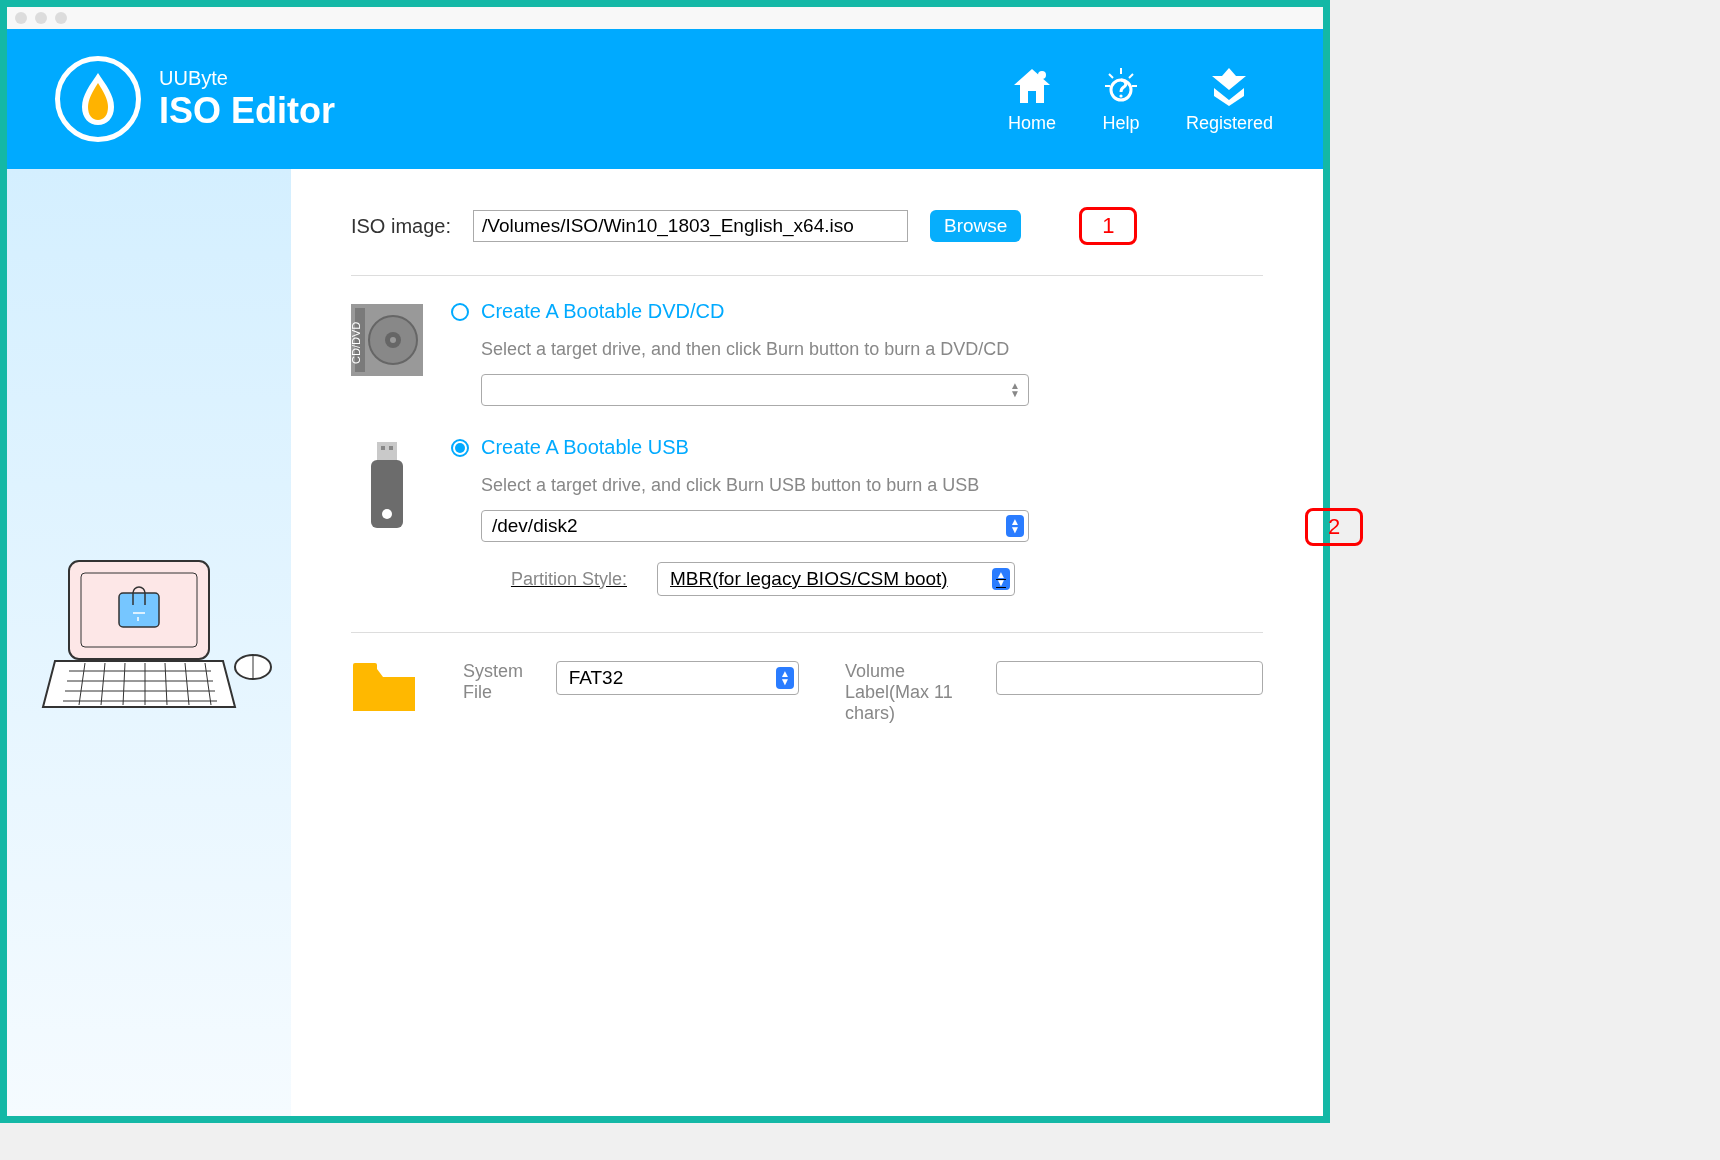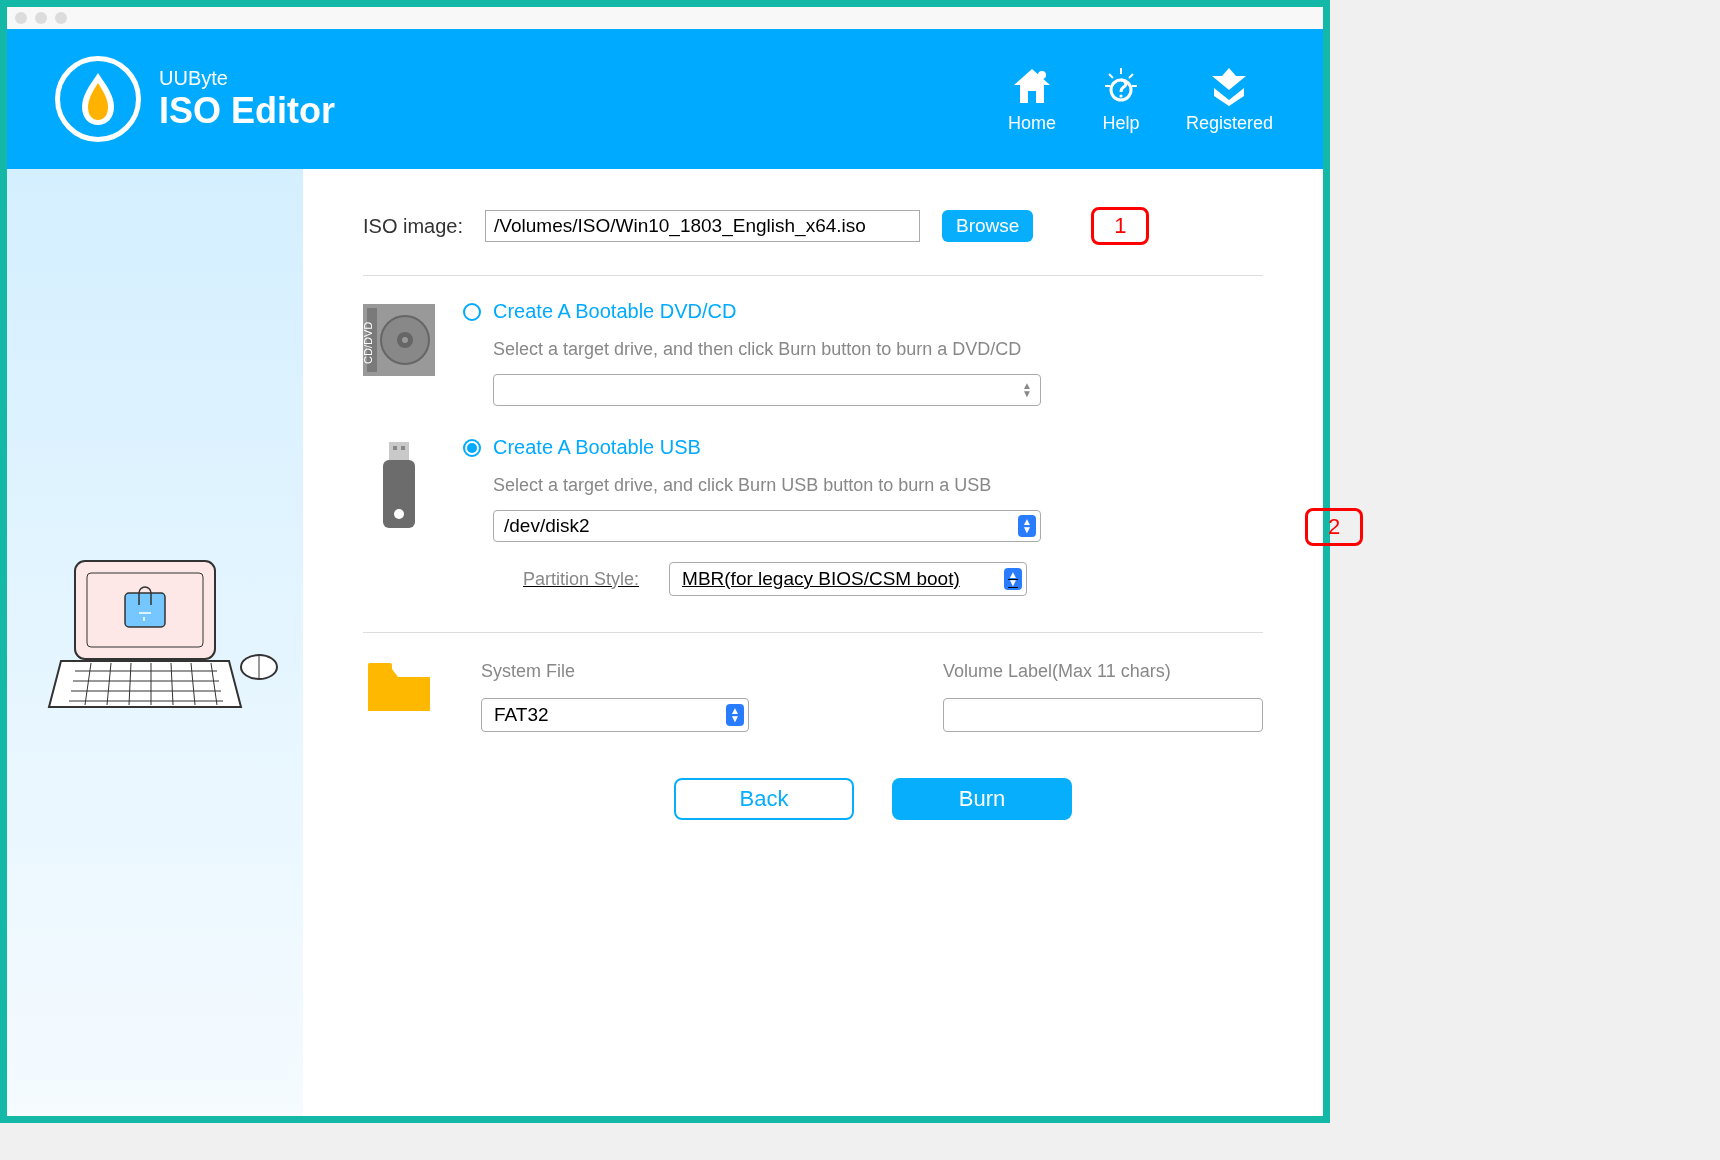--- a/index.html
+++ b/index.html
@@ -36,21 +36,21 @@
     .combo-row { margin-top: 14px; margin-left: 30px; display: flex; align-items: center; }
     .combo { flex: 0 0 548px; height: 32px; border: 1px solid #aaa; border-radius: 4px; display: flex; align-items: center; justify-content: space-between; padding: 0 4px 0 10px; font-size: 19px; cursor: pointer; position: relative; }
     .combo-stepper { width: 18px; display: flex; flex-direction: column; align-items: center; color: #888; font-size: 10px; line-height: 8px; }
     .combo-stepper.blue { background: #2a7cff; color: #fff; border-radius: 4px; padding: 3px 2px; }
     .partition-row { margin-top: 20px; margin-left: 60px; display: flex; align-items: center; gap: 30px; text-decoration: underline; }
     .partition-label { font-size: 18px; color: #888; }
     .partition-combo { width: 358px; height: 34px; border: 1px solid #aaa; border-radius: 4px; display: flex; align-items: center; justify-content: space-between; padding: 0 4px 0 12px; font-size: 19px; cursor: pointer; gap: 14px; }
     .divider2 { border-top: 1px solid #ddd; margin-top: 36px; }
     .bottom-row { display: flex; align-items: flex-start; margin-top: 28px; gap: 46px; }
     .folder-icon { width: 72px; display: flex; justify-content: center; }
-    .form-col { display: flex; flex-direction: column; gap: 16px; }
+    .form-col { display: flex; gap: 8px; }
     .form-label { font-size: 18px; color: #888; }
     .sys-combo { width: 268px; height: 34px; border: 1px solid #aaa; border-radius: 4px; display: flex; align-items: center; justify-content: space-between; padding: 0 4px 0 12px; font-size: 19px; cursor: pointer; }
     .vol-input { width: 320px; height: 34px; border: 1px solid #aaa; border-radius: 4px; padding: 0 10px; font-size: 19px; }
     .actions { display: flex; justify-content: center; gap: 38px; margin-top: 46px; margin-left: 120px; }
     .btn-back { width: 180px; height: 42px; border: 2px solid #06aefc; color: #06aefc; background: #fff; border-radius: 8px; font-size: 22px; cursor: pointer; }
     .btn-burn { width: 180px; height: 42px; border: none; color: #fff; background: #06aefc; border-radius: 8px; font-size: 22px; cursor: pointer; }
     .annot2-wrap { position: relative; }
     .annot2 { position: absolute; right: -100px; top: -2px; }
   </style>
 </head>
@@ -238,19 +238,15 @@
                 <span>▼</span>
               </div>
           </div>
         </div>
         <div class="form-col" style="margin-left:auto;">
           <span class="form-label">Volume Label(Max 11 chars)</span>
           <input class="vol-input" type="text" value="" style="">
         </div>
       </div>
 
-      <div class="actions">
-        <button class="btn-back">Back</button>
-        <button class="btn-burn">Burn</button>
-      </div>
     </div>
   </div>
 </div>
 
 </body></html>

